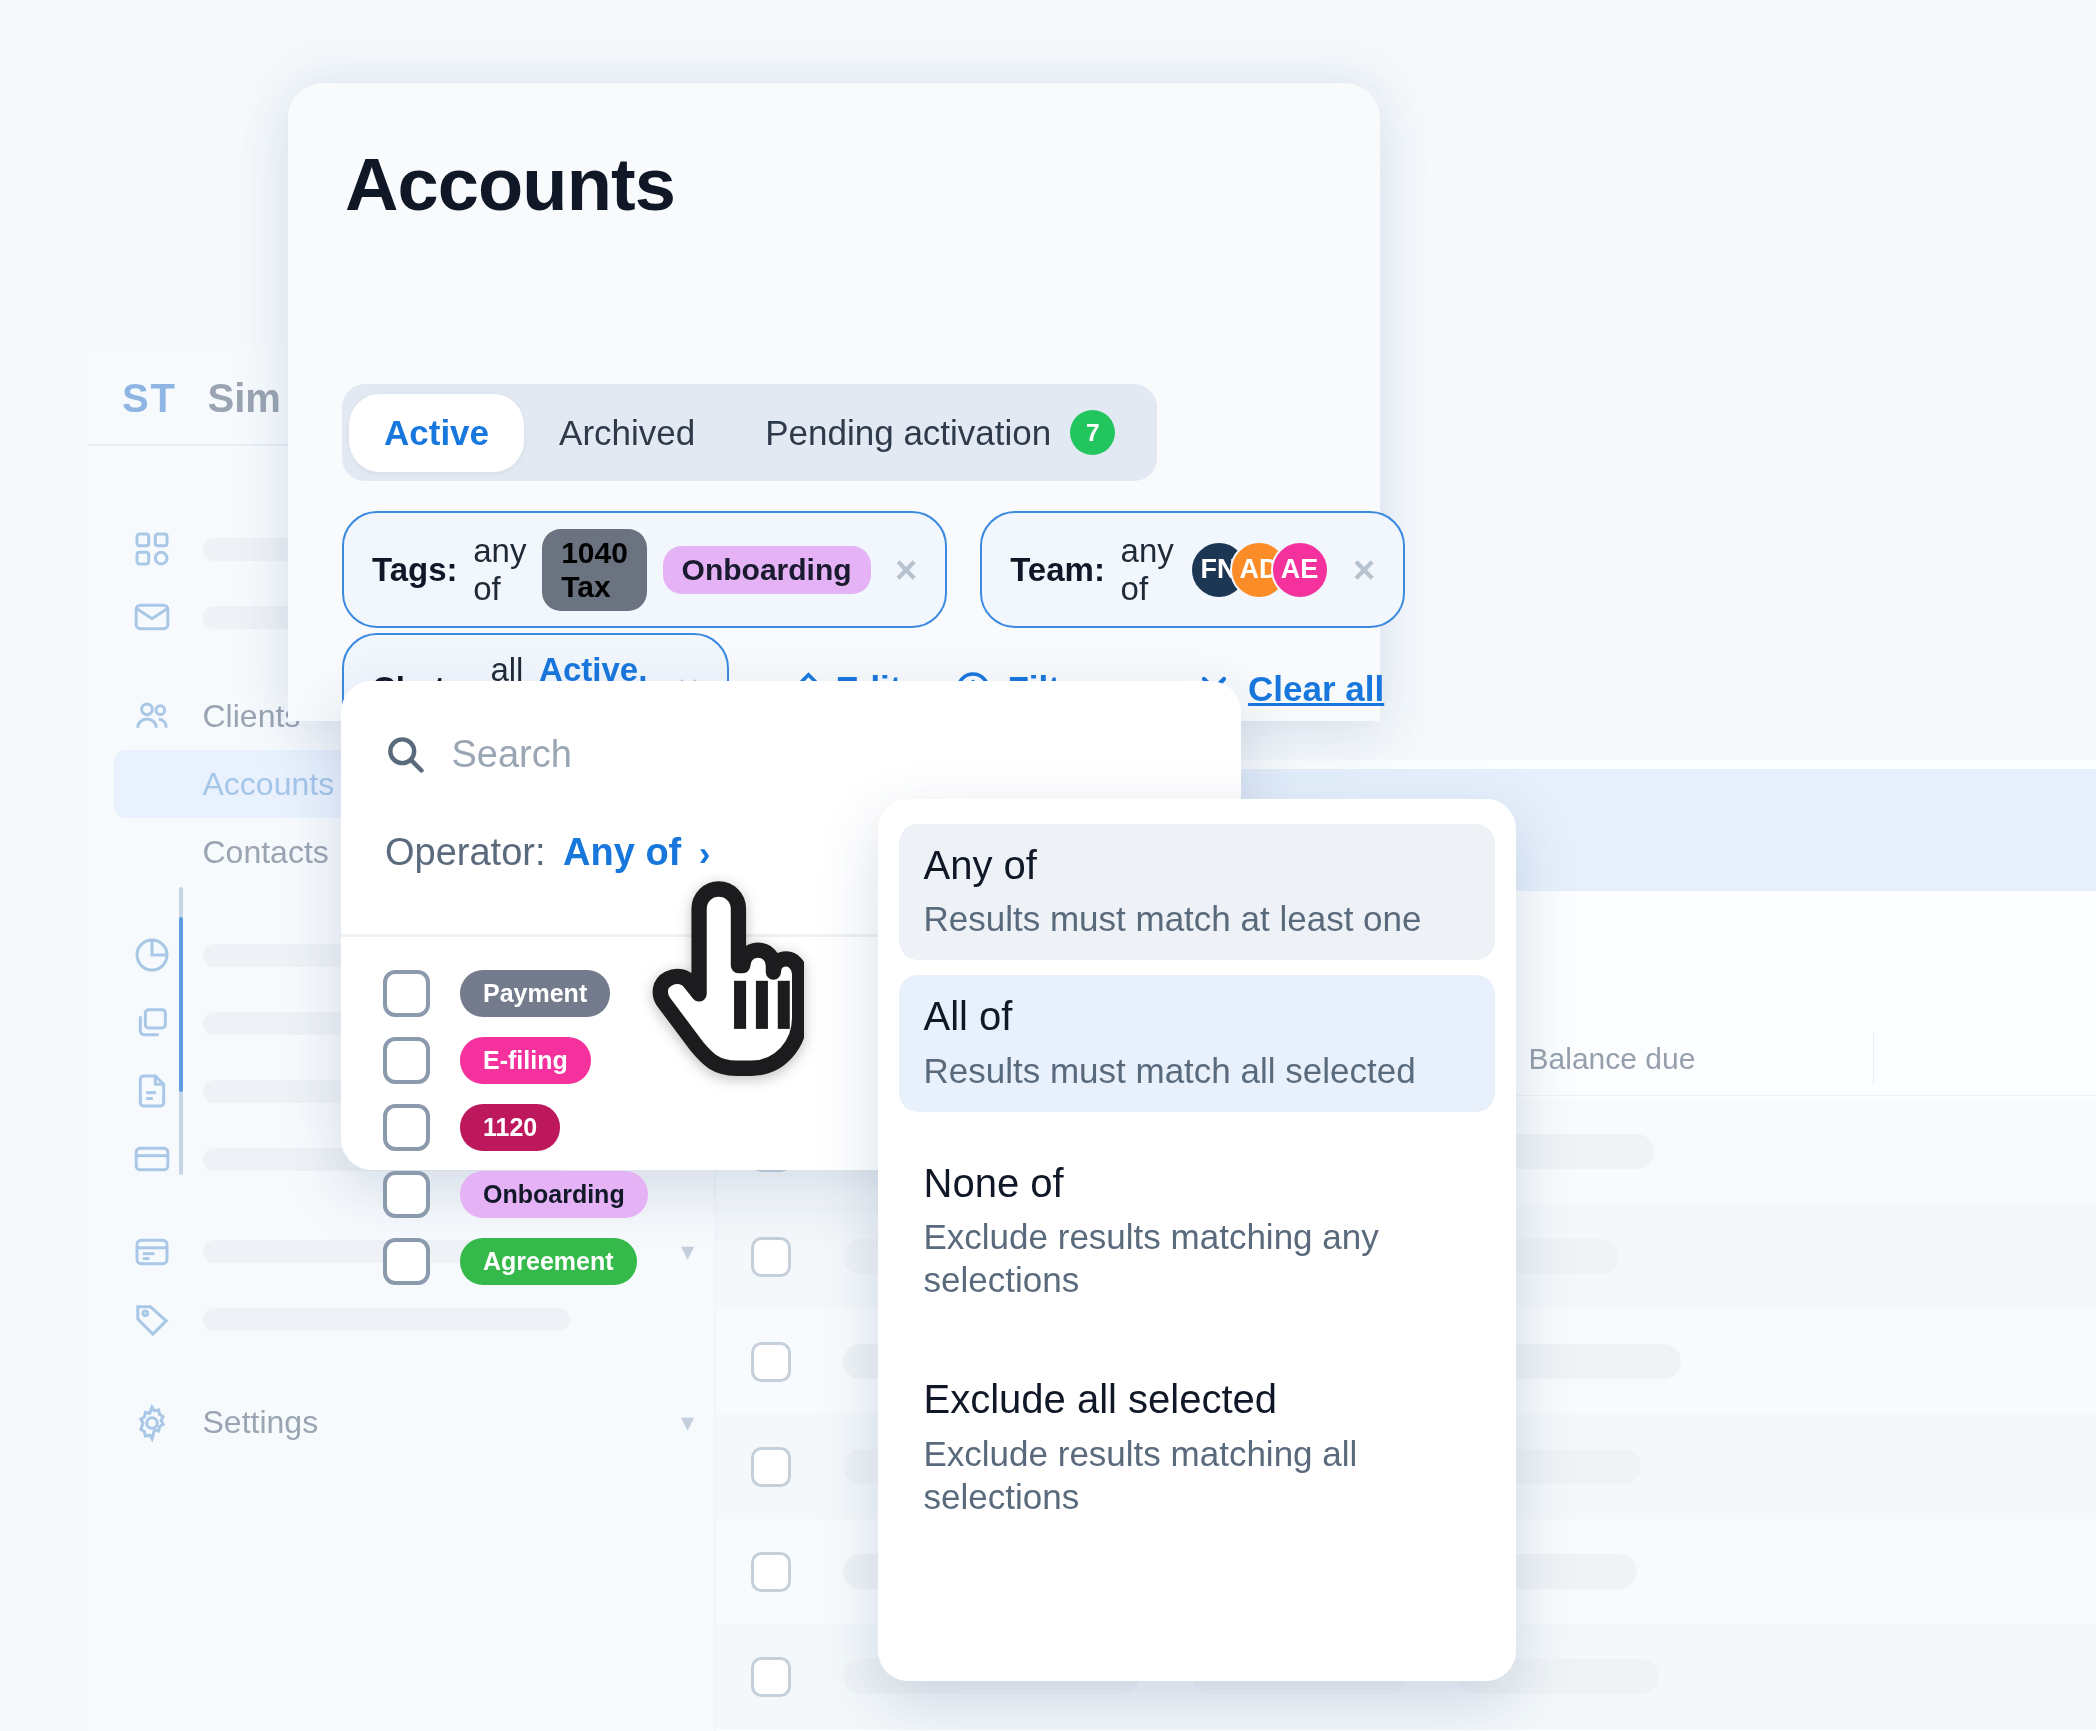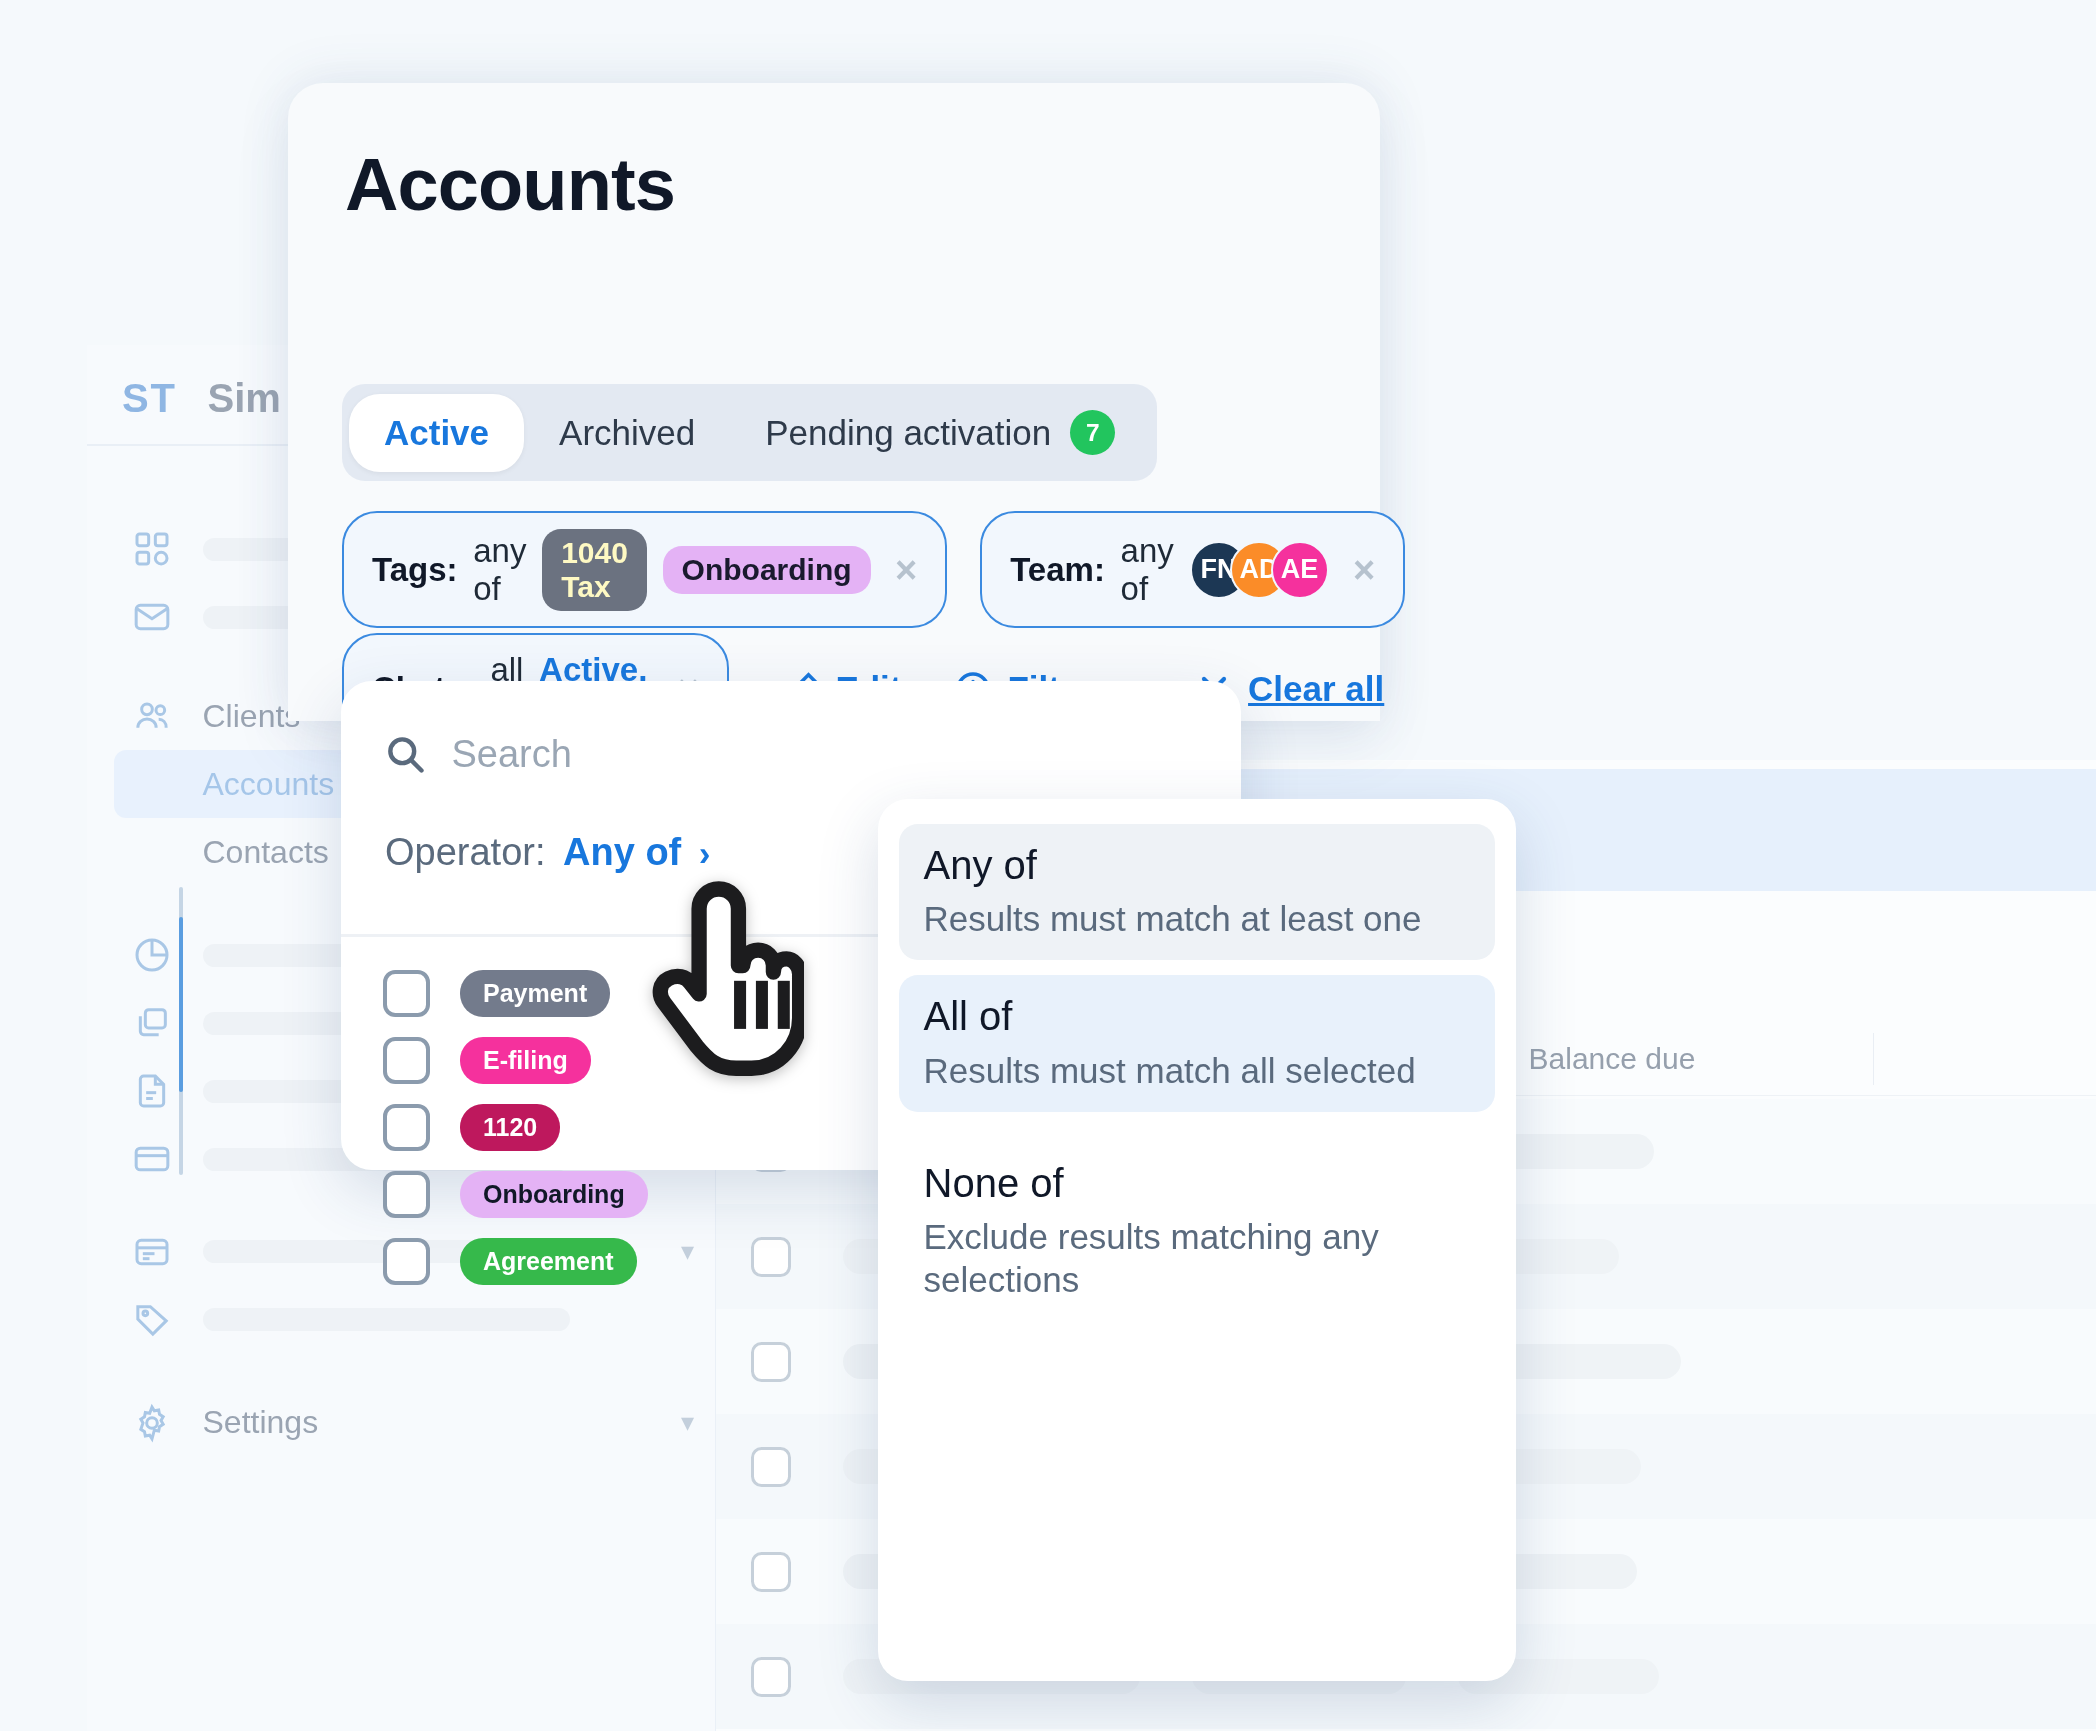--- a/index.html
+++ b/index.html
@@ -403,21 +403,21 @@
         <span>Pending activation</span>
         <span class="badge-count">7</span>
       </div>
     </div>
 
     <div class="chip-row r1">
 
       <div class="chip">
         <b>Tags:</b>
         <span class="muted">any of</span>
-        <span class="tagpill" style="background:#6b7280;color:#fef9c3">1040 Tax</span>
+        <span class="tagpill" style="background:#6b7280;color:#000000">1040 Tax</span>
         <span class="tagpill" style="background:#e4b2f5;color:#1a1a2e">Onboarding</span>
         <span class="x">×</span>
       </div>
 
       <div class="chip">
         <b>Team:</b>
         <span class="muted">any of</span>
         <span class="avatars">
           <span class="avatar" style="background:#1c3754">FN</span>
           <span class="avatar" style="background:#fb8c28">AD</span>
@@ -528,20 +528,24 @@
     <div class="sm-item hl-blue" style="margin-top:15.7px">
       <div class="sm-title">All of</div>
       <div class="sm-desc">Results must match all selected</div>
     </div>
 
     <div class="sm-item" style="margin-top:30px">
       <div class="sm-title">None of</div>
       <div class="sm-desc" style="max-width:489px">Exclude results matching any selections</div>
     </div>
 
+    <div class="sm-item" style="margin-top:38px">
+      <div class="sm-title">Exclude all selected</div>
+      <div class="sm-desc" style="max-width:489px">Exclude results matching all selections</div>
+    </div>
   </div>
 
   <div class="cursor">
     <svg viewBox="0 0 70 96" xmlns="http://www.w3.org/2000/svg">
       <path d="M22 14c0-5 4-9 9-9s9 4 9 9v26h2c0-4 3-7 7-7s7 3 7 7v3c0-4 3-6 6-6s6 3 6 7v20c0 12-9 23-22 23H39c-9 0-13-4-18-10L6 57c-3-4-2-9 2-11 4-2 8-1 10 2l4 5z" fill="#ffffff" stroke="#1c1c1e" stroke-width="7" stroke-linejoin="round"></path>
       <rect x="38" y="47" width="5.5" height="22" fill="#1c1c1e"></rect>
       <rect x="48" y="47" width="5.5" height="22" fill="#1c1c1e"></rect>
       <rect x="58" y="47" width="5.5" height="22" fill="#1c1c1e"></rect>
     </svg>
   </div>

